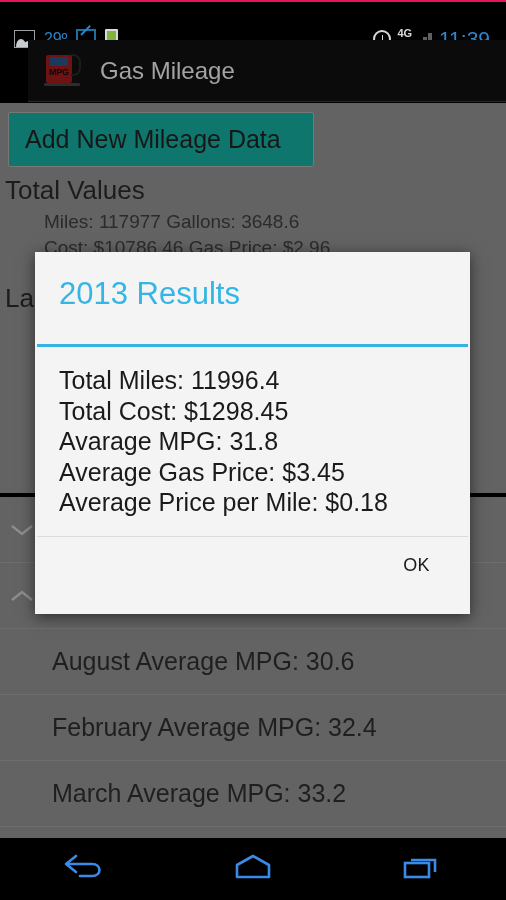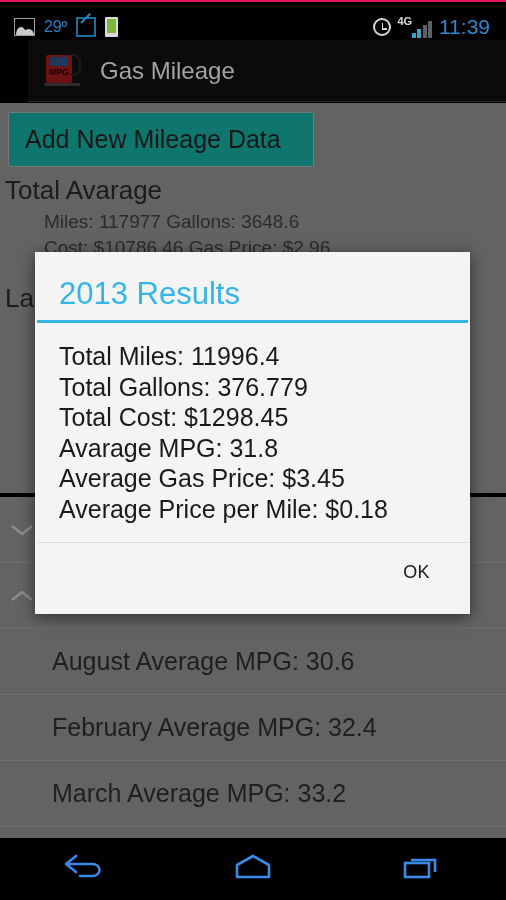--- a/index.html
+++ b/index.html
@@ -17,21 +17,21 @@
   }
 
   
   .top-hairline {
     position:absolute; left:0; top:0; width:506px; height:2px;
     background:#e8145a;
   }
 
   
   .statusbar {
-    position:absolute; left:0; top:8px; width:502px; height:38px;
+    position:absolute; left:0; top:20px; width:502px; height:38px;
     background:#000;
     display:flex; align-items:center;
   }
   .sb-left { display:flex; align-items:center; gap:9px; padding-left:14px; }
   .sb-right { display:flex; align-items:center; gap:7px; margin-left:auto; padding-right:12px; }
 
   .ico-photo {
     width:21px; height:18px; border:1.5px solid #9aa0a4; position:relative; overflow:hidden;
   }
   .ico-photo:before {
@@ -161,21 +161,21 @@
   .erow-label {
     color:#1f1f1f; font-size:25px;
   }
   .erow.group .erow-label { margin-left:6px; }
   .erow.child .erow-label { margin-left:52px; }
   .dialog {
     position:absolute; left:35px; top:252px; width:435px; height:362px;
     background:#f4f4f4;
     box-shadow:0 3px 14px rgba(0,0,0,0.55);
   }
-  .dlg-title-wrap { padding:24px 0 0 24px; height:68px; }
+  .dlg-title-wrap { padding:24px 0 0 24px; height:92px; }
   .dlg-title { color:#33b5e5; font-size:31px; font-weight:400; }
   .dlg-rule { height:3px; background:#35b4e3; margin:0 2px; }
   .dlg-body { padding:18px 0 10px 24px; }
   .dlg-body div {
     color:#1a1a1a; font-size:25px; line-height:1.22; white-space:nowrap;
   }
   .dlg-btn-sep { height:1px; background:#dcdcdc; margin:8px 2px 0 2px; }
   .dlg-buttons {
     height:58px; display:flex; align-items:center; justify-content:flex-end;
   }
@@ -237,21 +237,21 @@
         <span class="dot"></span>
     </div>
   </div>
 
   <div class="content">
 
     <div class="add-btn">
       <span>Add New Mileage Data</span>
     </div>
 
-    <div class="total-values">Total Avarage</div>
+    <div class="total-values">Total Values</div>
     <div class="tv-line l1">Miles: 117977 Gallons: 3648.6</div>
     <div class="tv-line l2">Cost: $10786.46 Gas Price: $2.96</div>
 
     <div class="last-values">Last Values</div>
 
     <div class="section-rule"></div>
 
     <div class="elist">
 
       <div class="erow group">
@@ -287,21 +287,20 @@
     </div>
   </div>
 
   <div class="dialog">
     <div class="dlg-title-wrap">
       <div class="dlg-title">2013 Results</div>
     </div>
     <div class="dlg-rule"></div>
     <div class="dlg-body">
       <div>Total Miles: 11996.4</div>
-      <div>Total Gallons: 376.779</div>
       <div>Total Cost: $1298.45</div>
       <div>Avarage MPG: 31.8</div>
       <div>Average Gas Price: $3.45</div>
       <div>Average Price per Mile: $0.18</div>
     </div>
     <div class="dlg-btn-sep"></div>
     <div class="dlg-buttons">
       <button class="dlg-ok">OK</button>
     </div>
   </div>

